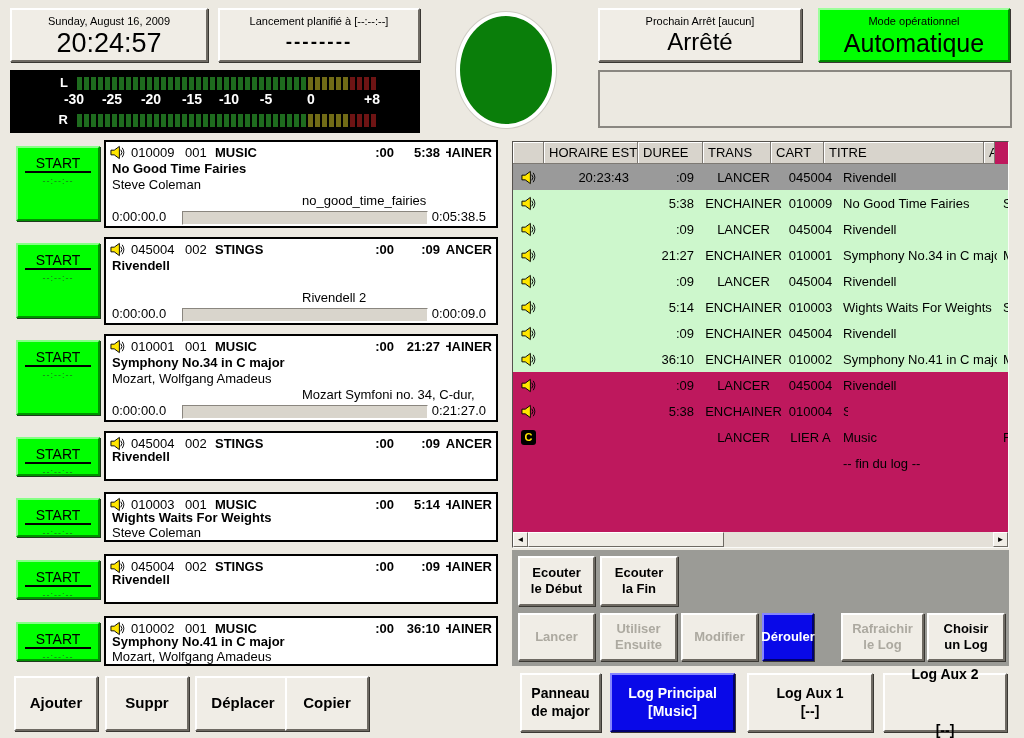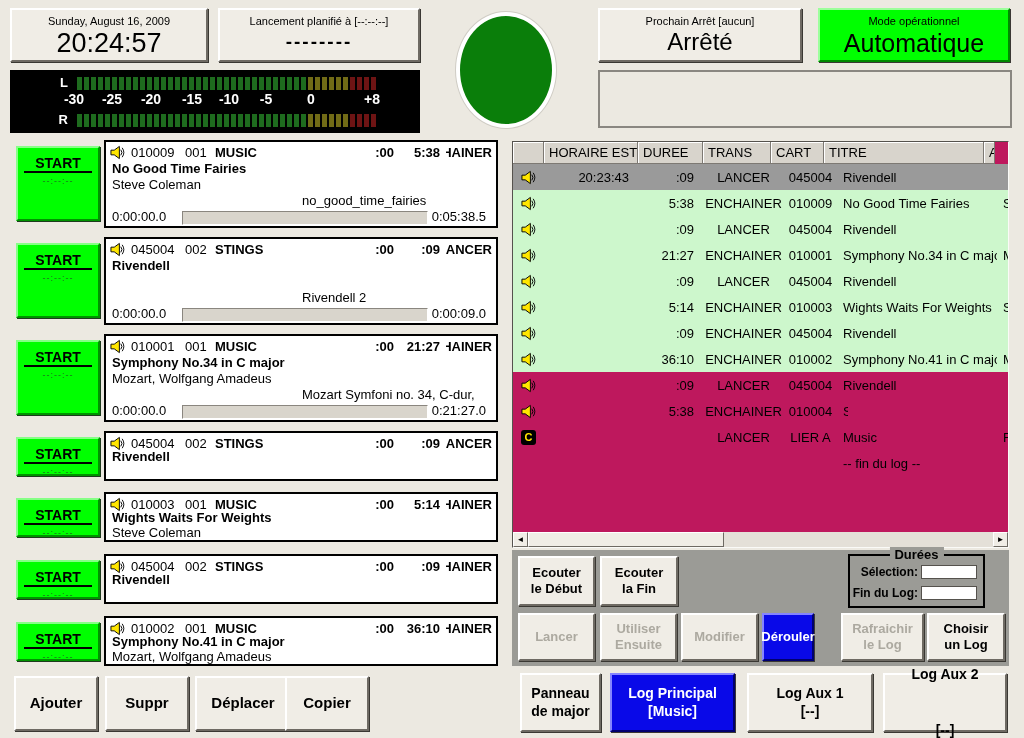--- a/index.html
+++ b/index.html
@@ -37,21 +37,21 @@
   
   #meter{background:#000;}
   #meter .ch-label{position:absolute;width:16px;text-align:right;color:#FFF;font-weight:bold;font-size:13px;}
   .segrow{position:absolute;left:67px;white-space:nowrap;font-size:0;}
   .seg{display:inline-block;width:5px;height:13px;margin-right:2px;}
   .scale-lbl{position:absolute;top:21px;color:#FFF;font-weight:bold;font-size:14px;transform:translateX(-50%);}
   
   .start-btn{position:absolute;left:16px;width:84px;background:#00FF00;
      border:2px solid;border-color:#86FF86 #009300 #009300 #86FF86;box-shadow:1px 1px 0 #1E3B1E;
      box-sizing:border-box;cursor:pointer;display:flex;flex-direction:column;align-items:center;}
-  .start-word{font-weight:bold;font-size:14px;border-bottom:2px solid #000;padding:0 11px;margin-top:6px;}
+  .start-word{font-weight:normal;font-size:14px;border-bottom:2px solid #000;padding:0 11px;margin-top:6px;}
   .start-sub{font-size:9px;color:#1E6B1E;margin-top:3px;letter-spacing:1px;}
   .deck-panel{position:absolute;left:104px;width:394px;background:#FFF;border:2px solid #000;box-sizing:border-box;}
   .deck-line1{position:absolute;left:4px;right:4px;top:3px;display:flex;align-items:center;font-size:13px;}
   .deck-line1 .num{width:54px;margin-left:6px;}
   .deck-line1 .cut{width:30px;}
   .deck-line1 .grp{font-weight:bold;flex:1;}
   .deck-line1 .stp{font-weight:bold;width:34px;text-align:right;}
   .deck-line1 .len{font-weight:bold;width:46px;text-align:right;}
   .deck-line1 .trn{font-weight:bold;width:46px;margin-left:6px;overflow:hidden;direction:rtl;white-space:nowrap;}
   .deck-title{position:absolute;left:6px;top:19px;font-size:13px;font-weight:bold;white-space:nowrap;}
@@ -479,35 +479,20 @@
 <div class="abs" id="gray-section">
   <div class="btn raised" style="left:6px;top:6px;width:77px;height:50px;">
     <span>Ecouter</span>
     <span>le Début</span>
   </div>
   <div class="btn raised" style="left:88px;top:6px;width:78px;height:50px;">
     <span>Ecouter</span>
     <span>la Fin</span>
   </div>
 
-  <div id="durees">
-    <span class="gtitle">Durées</span>
-    <div class="drow" style="top:7px;">
-      <span class="dlbl">Sélection:</span>
-      <div class="dfield">
-        <span></span>
-      </div>
-    </div>
-    <div class="drow" style="top:28px;">
-      <span class="dlbl">Fin du Log:</span>
-      <div class="dfield">
-        <span></span>
-      </div>
-    </div>
-  </div>
 
   <div id="transport-row">
       <div class="btn raised disabled" style="position: absolute; left: 6px; top: 63px; width: 77px; height: 48px;">
         <span>Lancer</span>
       </div>
       <div class="btn raised disabled" style="position: absolute; left: 88px; top: 63px; width: 77px; height: 48px;">
         <span>Utiliser</span>
         <span>Ensuite</span>
       </div>
       <div class="btn raised disabled" style="position: absolute; left: 169px; top: 63px; width: 77px; height: 48px;">

